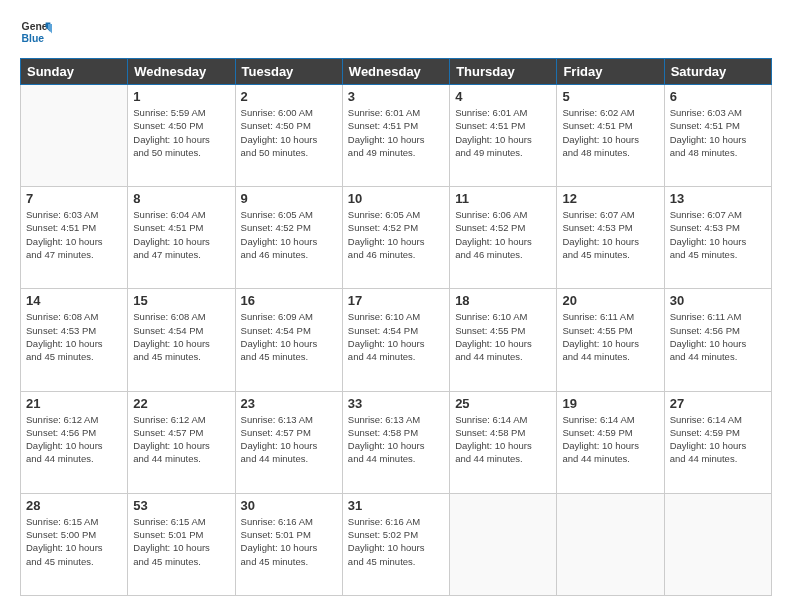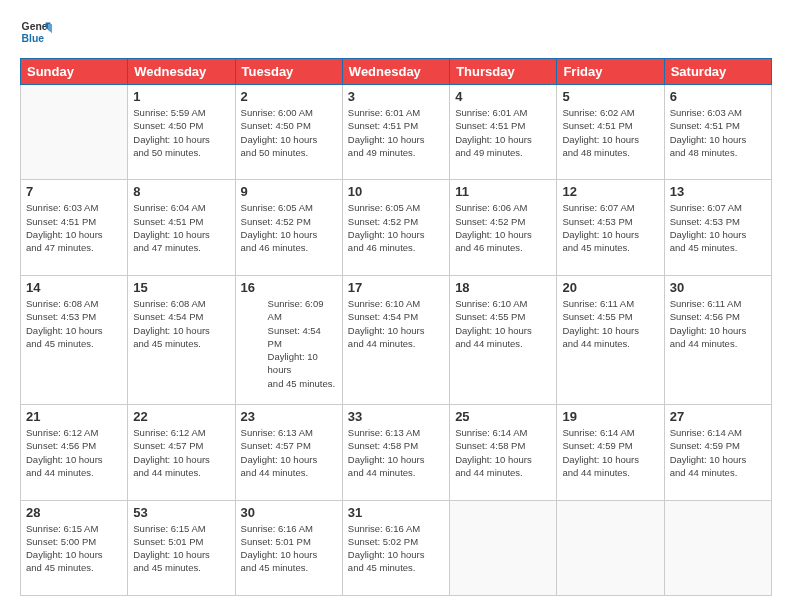--- a/index.html
+++ b/index.html
@@ -46,21 +46,21 @@
       color: #555;
     }
     .calendar {
       flex: 1;
       border: 1px solid #ccc;
       border-collapse: collapse;
       width: 100%;
       table-layout: fixed;
     }
     .calendar th {
-      background-color: #ef4444;
+      background-color: #404040;
       color: #fff;
       text-align: left;
       padding: 5px 6px;
       font-size: 13px;
       font-weight: bold;
       border: 1px solid #1a6faf;
     }
     .calendar td {
       vertical-align: top;
       border: 1px solid #ccc;
@@ -223,21 +223,21 @@
           </td>
           <td>
             <span class="day-num">15</span>
             <div class="day-info" style="white-space: pre-line;">Sunrise: 6:08 AM
 Sunset: 4:54 PM
 Daylight: 10 hours
 and 45 minutes.</div>
           </td>
           <td>
             <span class="day-num">16</span>
-            <div class="day-info" style="white-space: pre-line; margin-left: 27px;">Sunrise: 6:09 AM
+            <div class="day-info" style="white-space: pre-line;">Sunrise: 6:09 AM
 Sunset: 4:54 PM
 Daylight: 10 hours
 and 45 minutes.</div>
           </td>
           <td>
             <span class="day-num">17</span>
             <div class="day-info" style="white-space: pre-line;">Sunrise: 6:10 AM
 Sunset: 4:54 PM
 Daylight: 10 hours
 and 44 minutes.</div>

